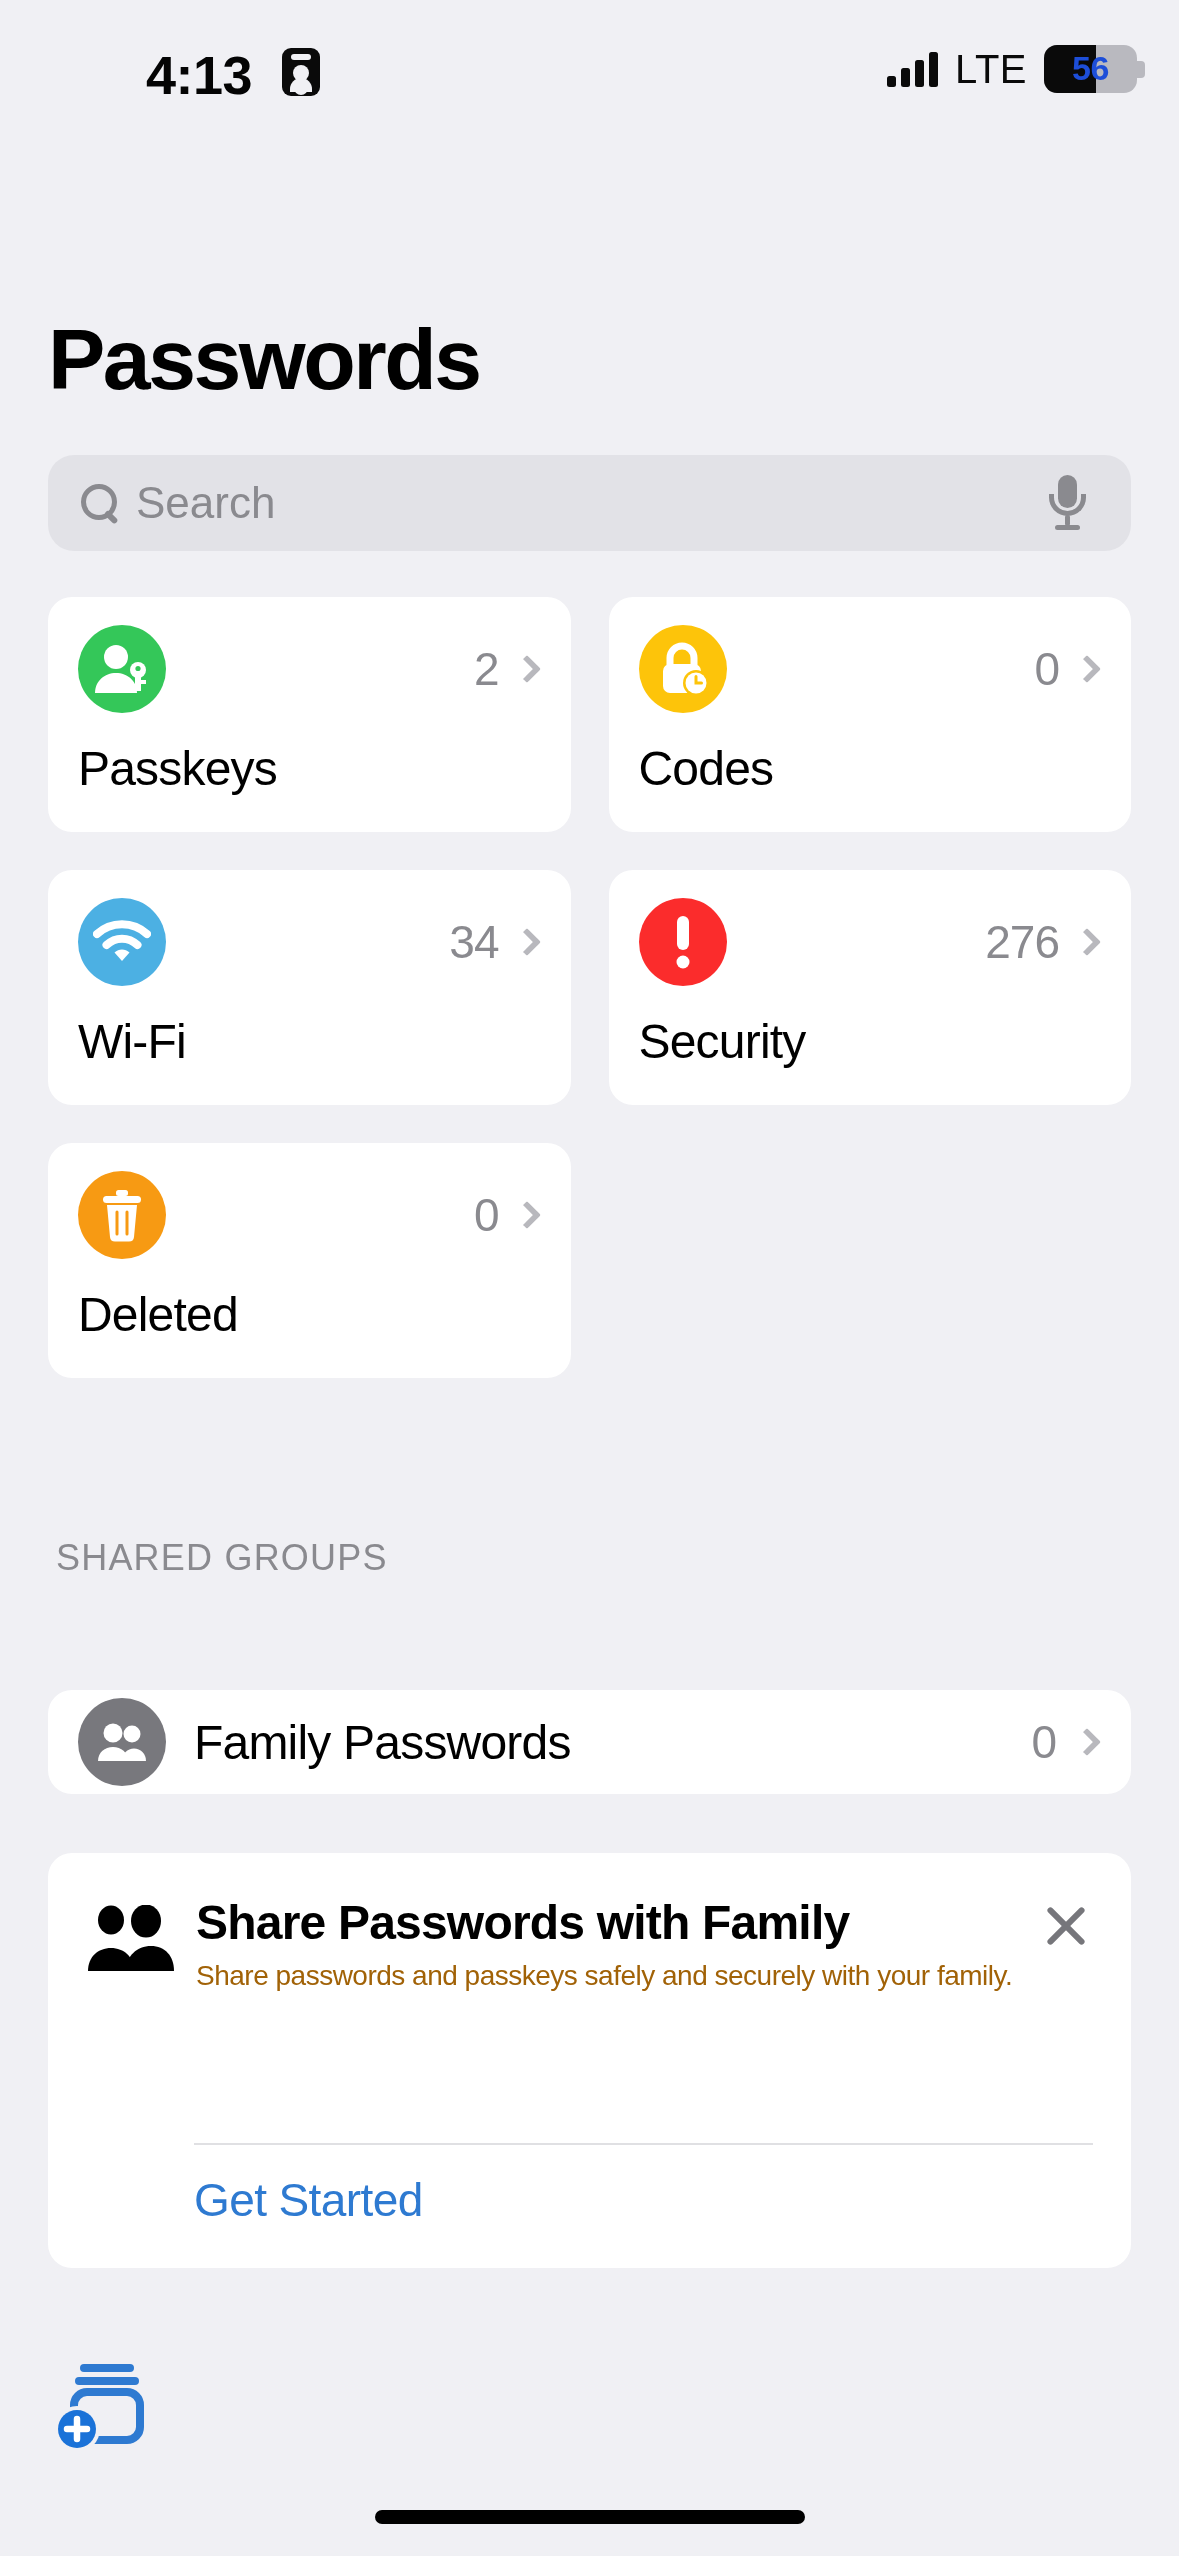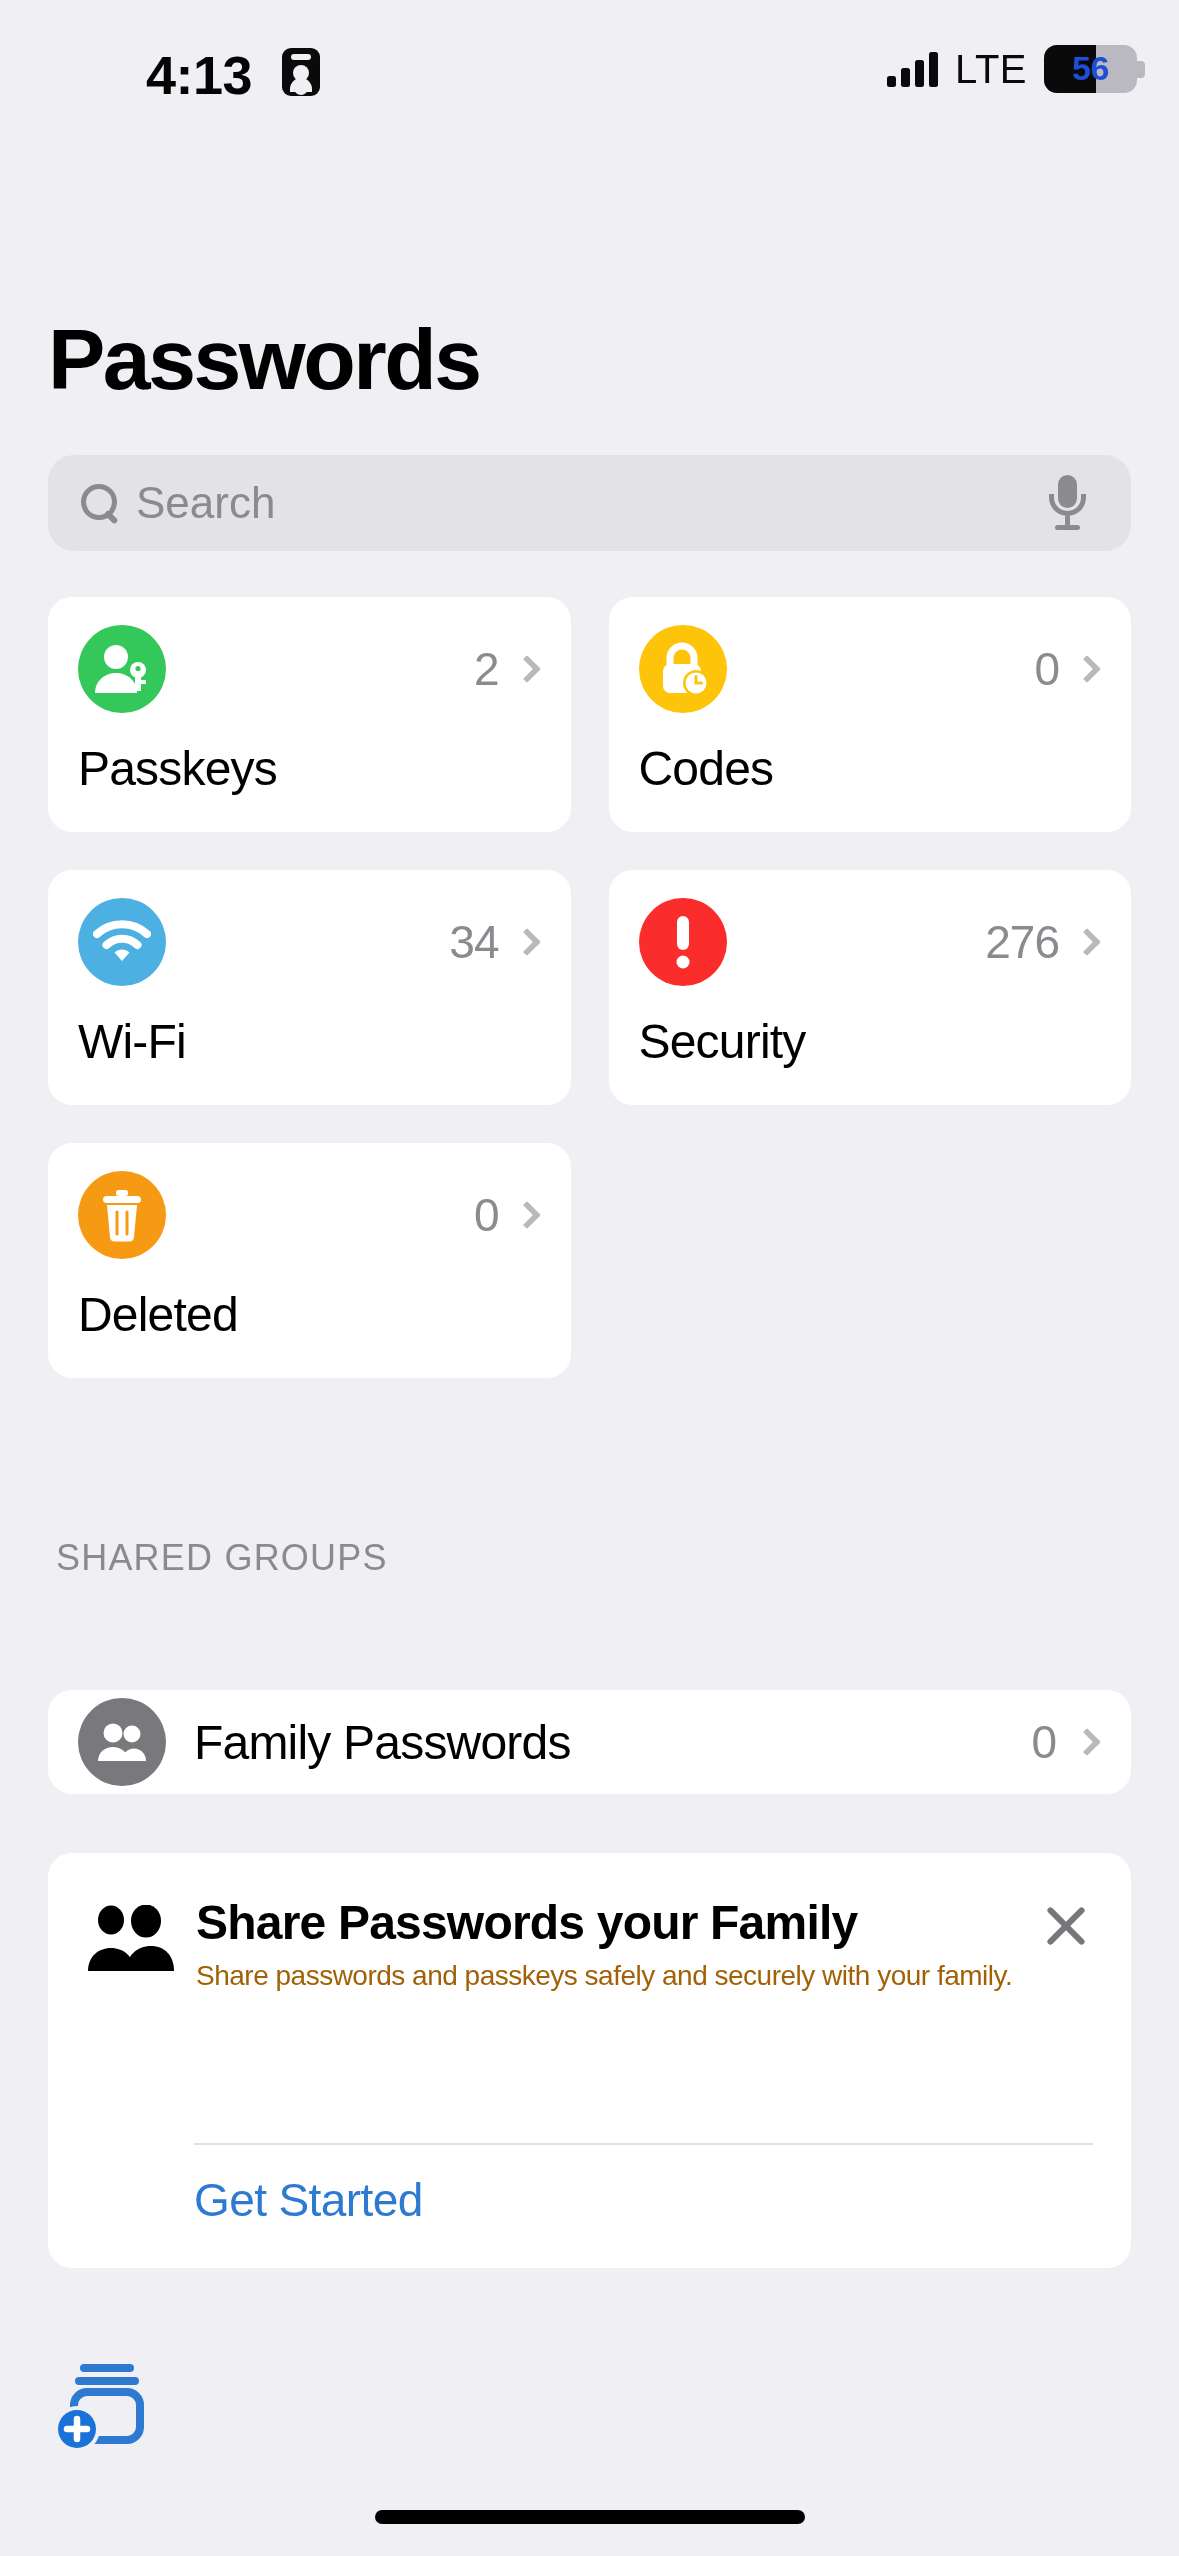--- a/index.html
+++ b/index.html
@@ -326,21 +326,21 @@
     <div class="promo-row">
       <div class="promo-icon">
         <svg width="88" height="68" viewBox="0 0 88 68">
           <ellipse cx="25" cy="15" rx="13" ry="14.5" fill="#000"></ellipse>
           <ellipse cx="60" cy="16" rx="15" ry="16.5" fill="#000"></ellipse>
           <path d="M2 66c0-14 10-23 23-23s23 9 23 23z" fill="#000"></path>
           <path d="M40 66c0-15 11-25 25-25s23 10 23 25z" fill="#000"></path>
         </svg>
       </div>
       <div class="promo-body">
-        <div class="promo-title">Share Passwords your Family</div>
+        <div class="promo-title">Share Passwords with Family</div>
         <div class="promo-sub">Share passwords and passkeys safely and securely with your family.</div>
       </div>
     </div>
     <div class="promo-close"></div>
     <div class="promo-divider"></div>
     <div class="promo-cta">Get Started</div>
   </div>
 
   <div class="toolbar">
     <div class="add-btn">

